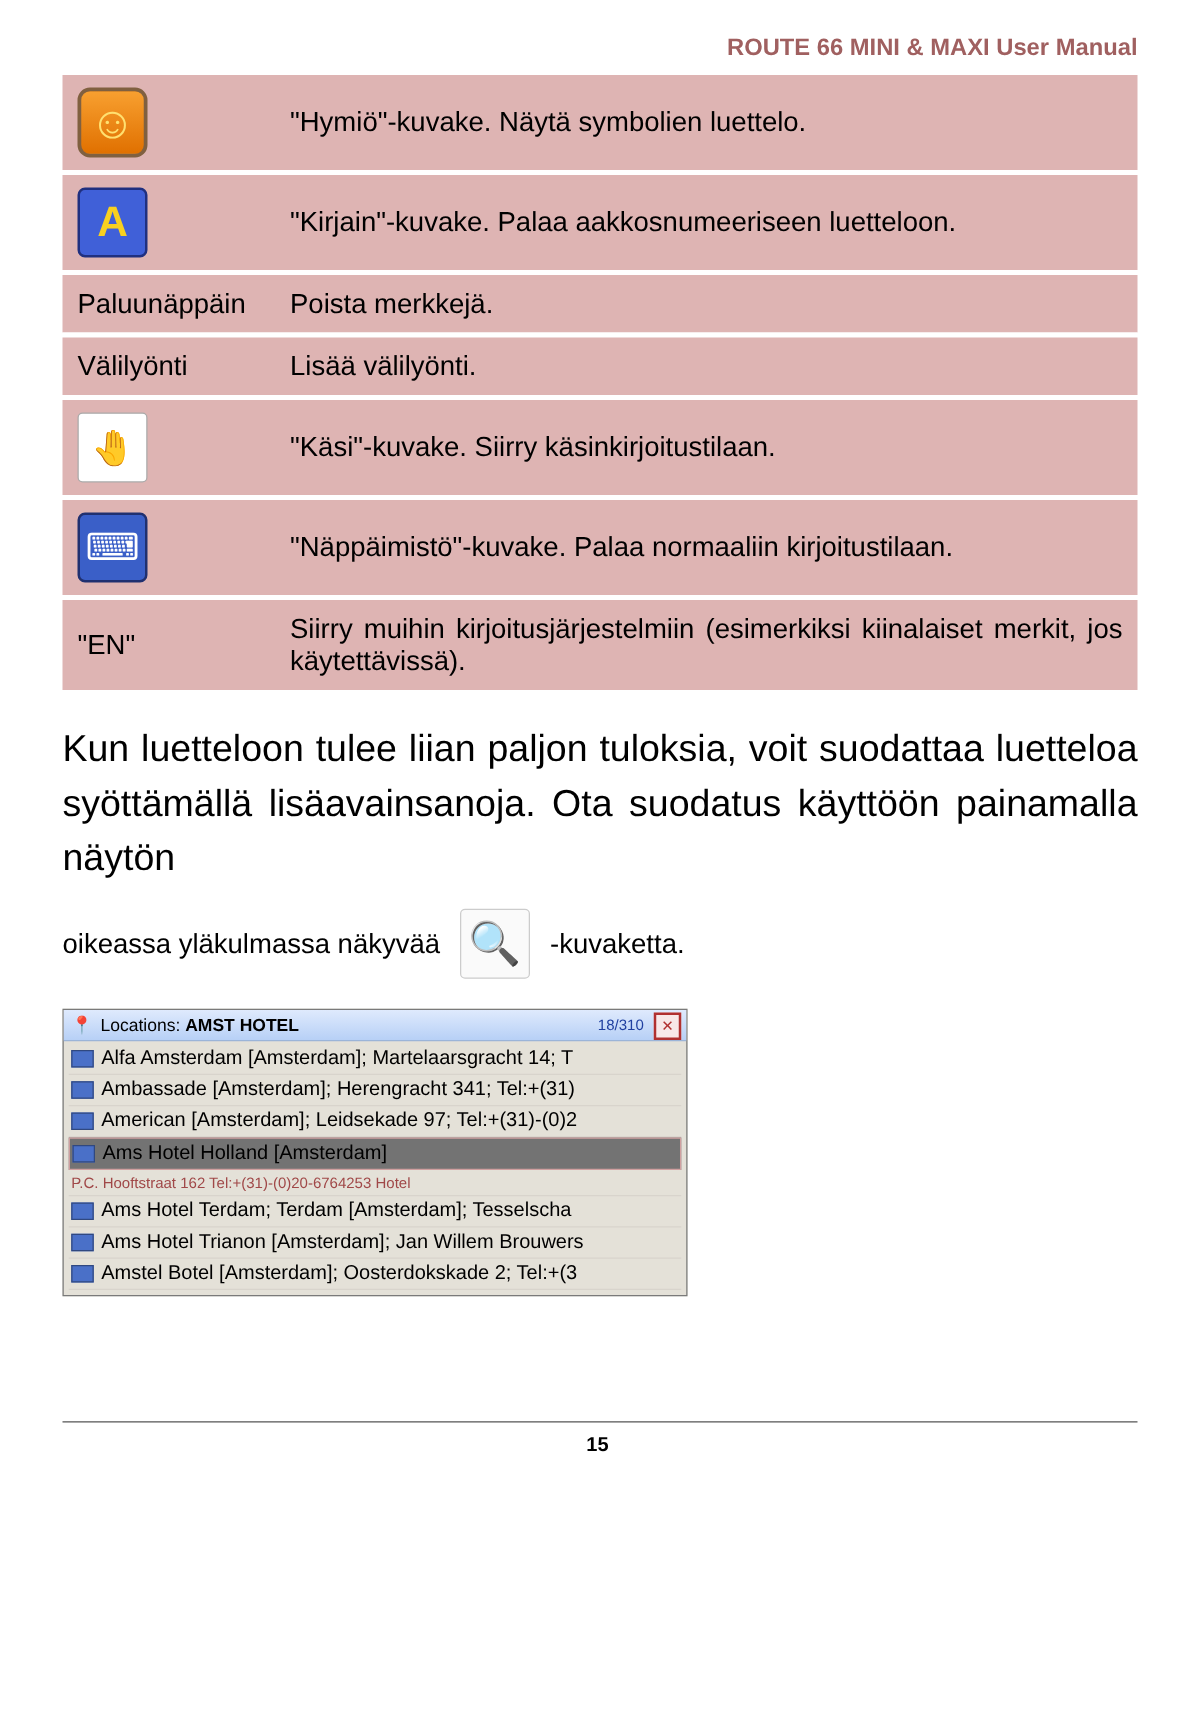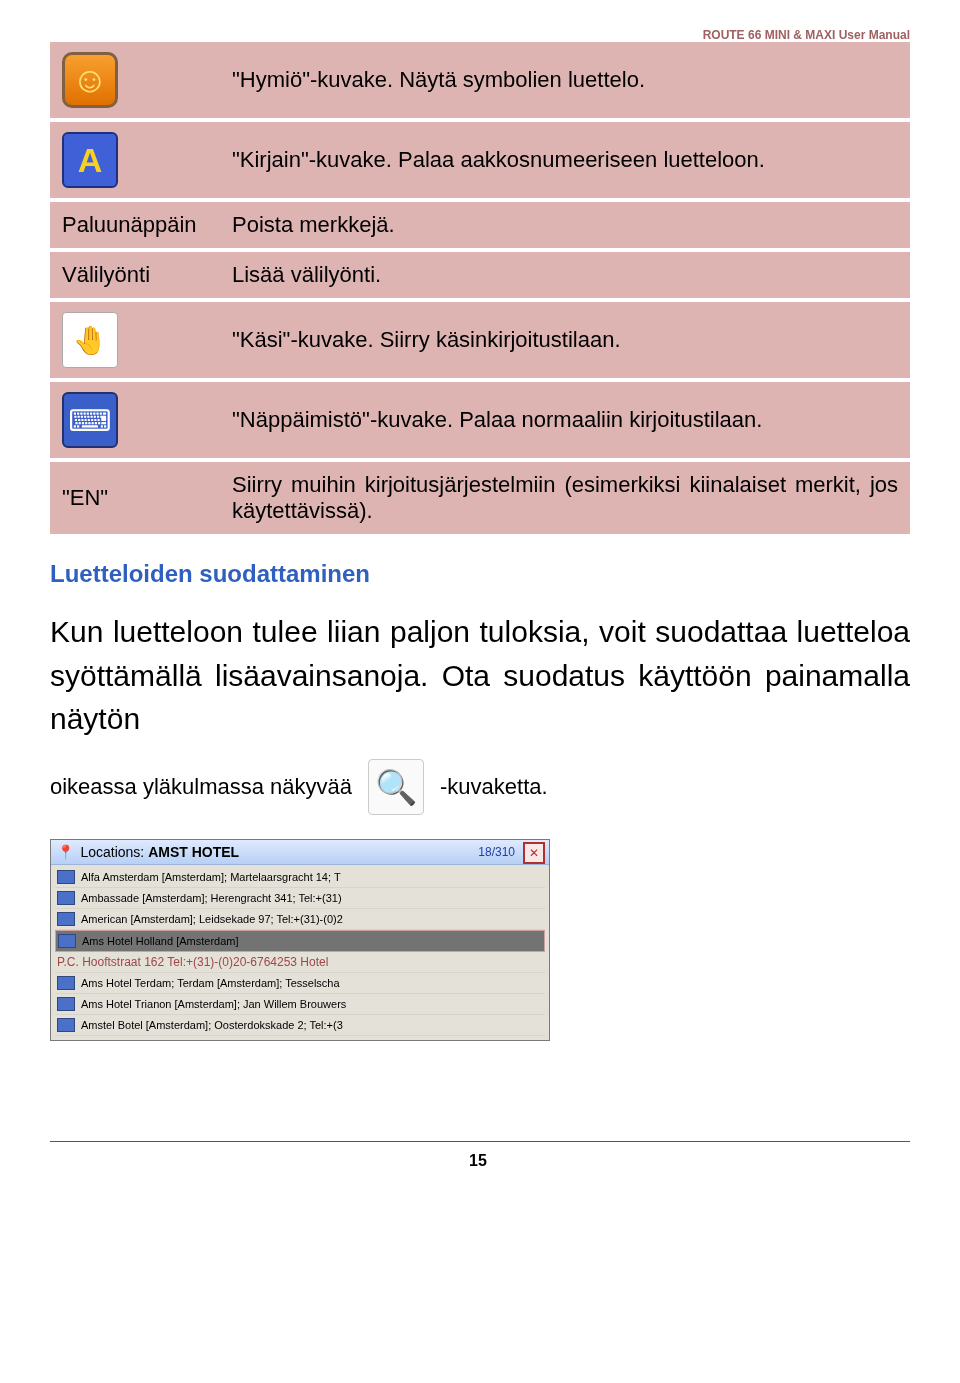--- a/index.html
+++ b/index.html
@@ -10,21 +10,22 @@
     width: 960px;
     color: #000;
   }
   .page {
     padding: 28px 50px 0 50px;
   }
   .header-right {
     text-align: right;
     color: #a06060;
     font-weight: bold;
-    font-size: 12px;
+    font-size: 19px;
+    margin-bottom: 10px;
   }
   .table-block {
     width: 100%;
     border-collapse: collapse;
     margin-bottom: 26px;
   }
   .table-block tr {
     background: #deb4b3;
   }
   .table-block tr.sep {
@@ -141,21 +142,21 @@
   .sb-top .pin { font-size:14px; margin-right:6px; color:#3a70c8;}
   .sb-top .count { margin-left:auto; font-size:12px; color:#2040a0; }
   .sb-close {
     position:absolute; right:4px; top:2px;
     width:22px;height:22px; border:2px solid #b03030; background:#f8e8e8;
     display:flex;align-items:center;justify-content:center; font-size:12px; color:#b03030;
   }
   .sb-list { padding: 2px 4px 4px 4px; }
   .sb-item {
     display:flex; align-items:center; gap:6px; padding:3px 2px;
-    font-size:11px; border-bottom:1px solid #d8d4cc;
+    font-size:16px; border-bottom:1px solid #d8d4cc;
     white-space:nowrap; overflow:hidden;
   }
   .sb-item.sel { background:#737373; border:1px solid #d0a0a0; }
   .sb-item.special { color:#a04848; font-size:12px; }
   .sb-ico { width:18px;height:14px;background:#4a70c8;border:1px solid #304880;display:inline-block;}
   .footer-line {
     border-top:1px solid #555;
     margin: 100px 0 0 0;
   }
   .pagenum {
@@ -212,21 +213,20 @@
         <tr class="sep">
           <td colspan="2"></td>
         </tr>
         <tr>
           <td class="col-key">"EN"</td>
           <td class="justify">Siirry muihin kirjoitusjärjestelmiin (esimerkiksi kiinalaiset merkit, jos käytettävissä).</td>
         </tr>
       </tbody>
   </table>
 
-  <div class="section-head">Luetteloiden suodattaminen</div>
 
   <div class="body-text">Kun luetteloon tulee liian paljon tuloksia, voit suodattaa luetteloa syöttämällä lisäavainsanoja. Ota suodatus käyttöön painamalla näytön</div>
 
   <div class="inline-row">
     <span>oikeassa yläkulmassa näkyvää</span>
     <span class="filter-icon">🔍</span>
     <span>-kuvaketta.</span>
   </div>
 
   <div class="results-row">

